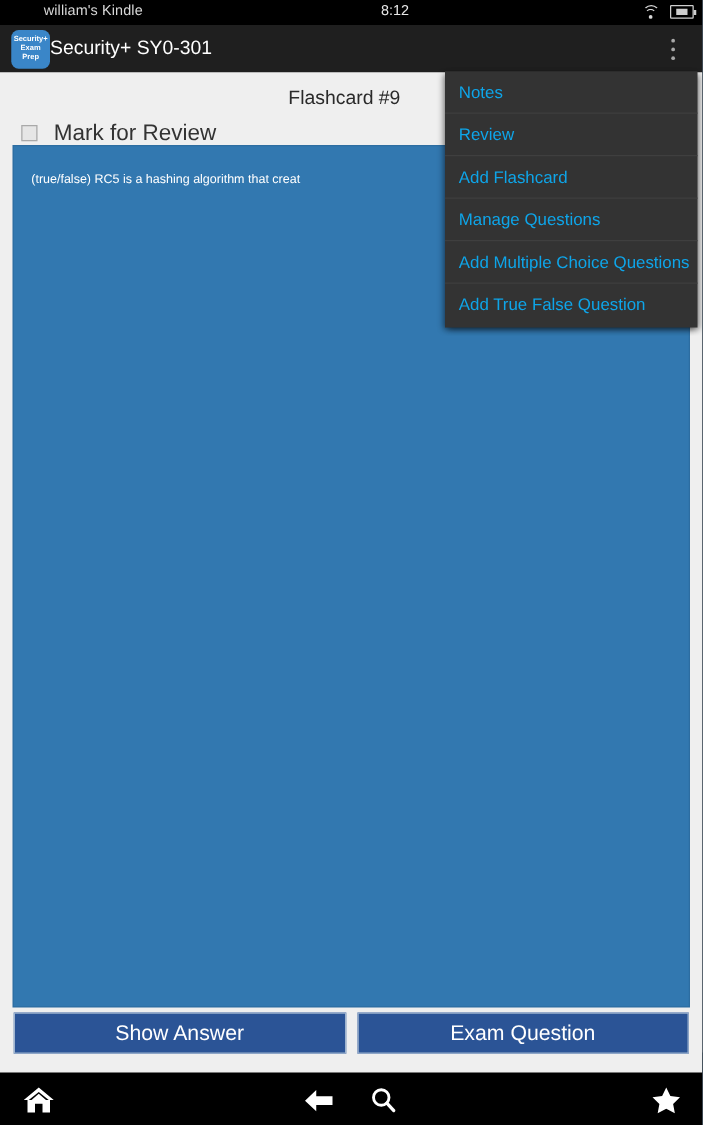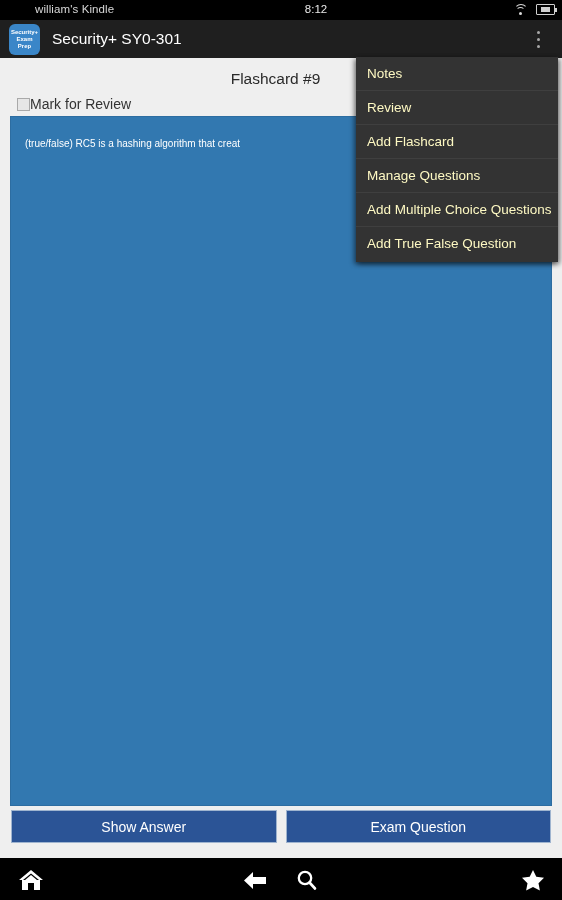--- a/index.html
+++ b/index.html
@@ -50,40 +50,40 @@
     background:#1f1f1f;
     display:flex; align-items:center;
   }
   #app-icon {
     width:31px; height:31px; margin-left:9px;
     background:#3a86c8; border-radius:6px;
     color:#fff; font-size:6px; line-height:7px;
     display:flex; flex-direction:column; align-items:center; justify-content:center;
     font-weight:bold; text-align:center;
   }
-  #app-title { margin-left:12px; color:#fff; font-size:15.5px; }
+  #app-title { margin-left:0; color:#fff; font-size:15.5px; }
   #overflow-btn {
     position:absolute; right:14px; top:9px;
     width:20px; height:21px;
     display:flex; flex-direction:column; align-items:center; justify-content:space-between;
     padding:2px 0;
   }
   #overflow-btn span { width:3px; height:3px; background:#a8a8a8; border-radius:50%; }
 
   
   #content { position:absolute; top:58px; left:0; width:562px; height:784px; background:#efefef; }
   #flashcard-title {
     position:absolute; top:12px; left:0; width:551px;
     text-align:center; font-size:15.5px; color:#2a2a2a;
   }
   #mark-row { position:absolute; top:38px; left:17px; display:flex; align-items:center; }
   #mark-checkbox {
     width:13px; height:13px; border:1.5px solid #a9a9a9; background:#e6e6e6;
   }
-  #mark-label { font-size:14px; color:#333; }
+  #mark-label { margin-left:13px; font-size:18px; color:#333; }
 
   #flashcard {
     position:absolute; top:59px; left:11px;
     width:540px; height:688px;
     background:#3278b0;
     box-shadow:0 0 0 1px #2d6da1;
   }
   #flashcard-text {
     position:absolute; top:17px; left:14px; right:14px;
     color:#fff; font-size:10px; line-height:20px;
@@ -91,37 +91,37 @@
   }
 
   #button-row {
     position:absolute; top:752px; left:11px;
     width:540px; height:33px;
     display:flex; gap:9px;
   }
   .action-btn {
     flex:1; background:#2b5496;
     border:1px solid #9fb4cf;
-    color:#fff; font-size:14px;
+    color:#fff; font-size:17px;
     display:flex; align-items:center; justify-content:center;
   }
 
   
   #popup-menu {
     position:absolute; top:57px; left:356px;
     width:202px;
     background:#333333;
     box-shadow:-2px 2px 5px rgba(0,0,0,.45), 2px 2px 5px rgba(0,0,0,.45);
     z-index:40;
     padding-bottom:1px;
   }
   .menu-item {
     height:34px; line-height:34px;
     padding-left:11px;
-    color:#fef9c3; font-size:13.5px;
+    color:#0ea5e9; font-size:13.5px;
     border-bottom:1px solid #3f3f3f;
     white-space:nowrap;
   }
   .menu-item:last-child { border-bottom:none; }
 
   
   #nav-bar {
     position:absolute; top:858px; left:0;
     width:562px; height:42px; background:#000;
   }

